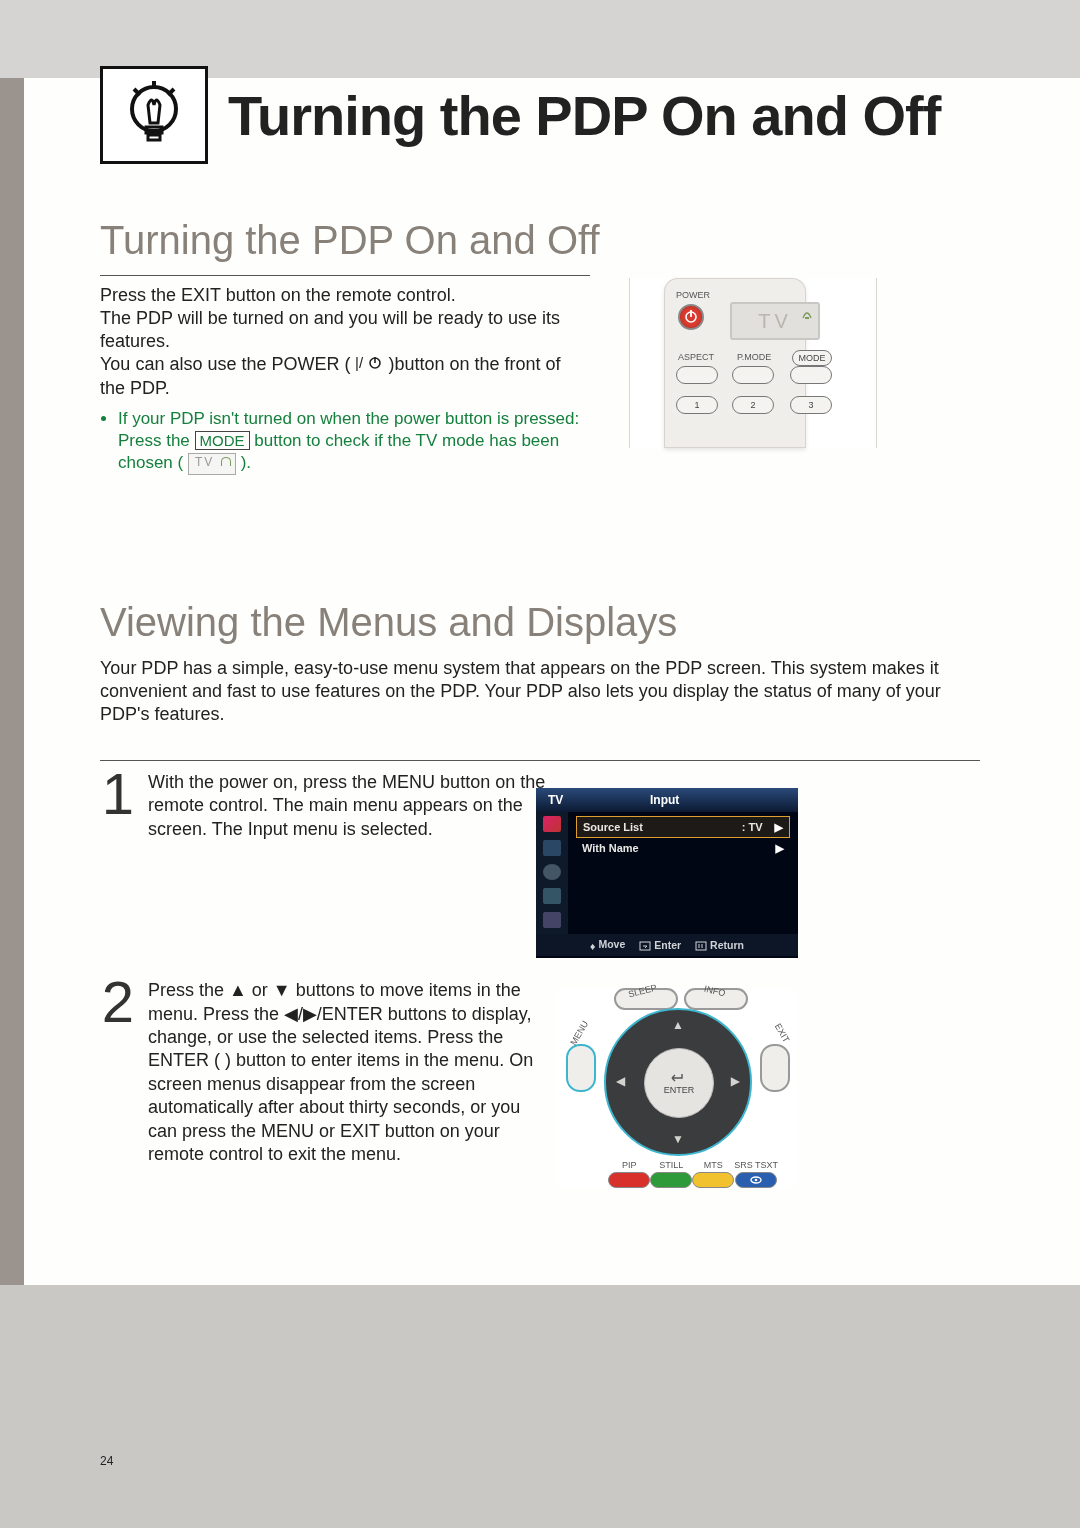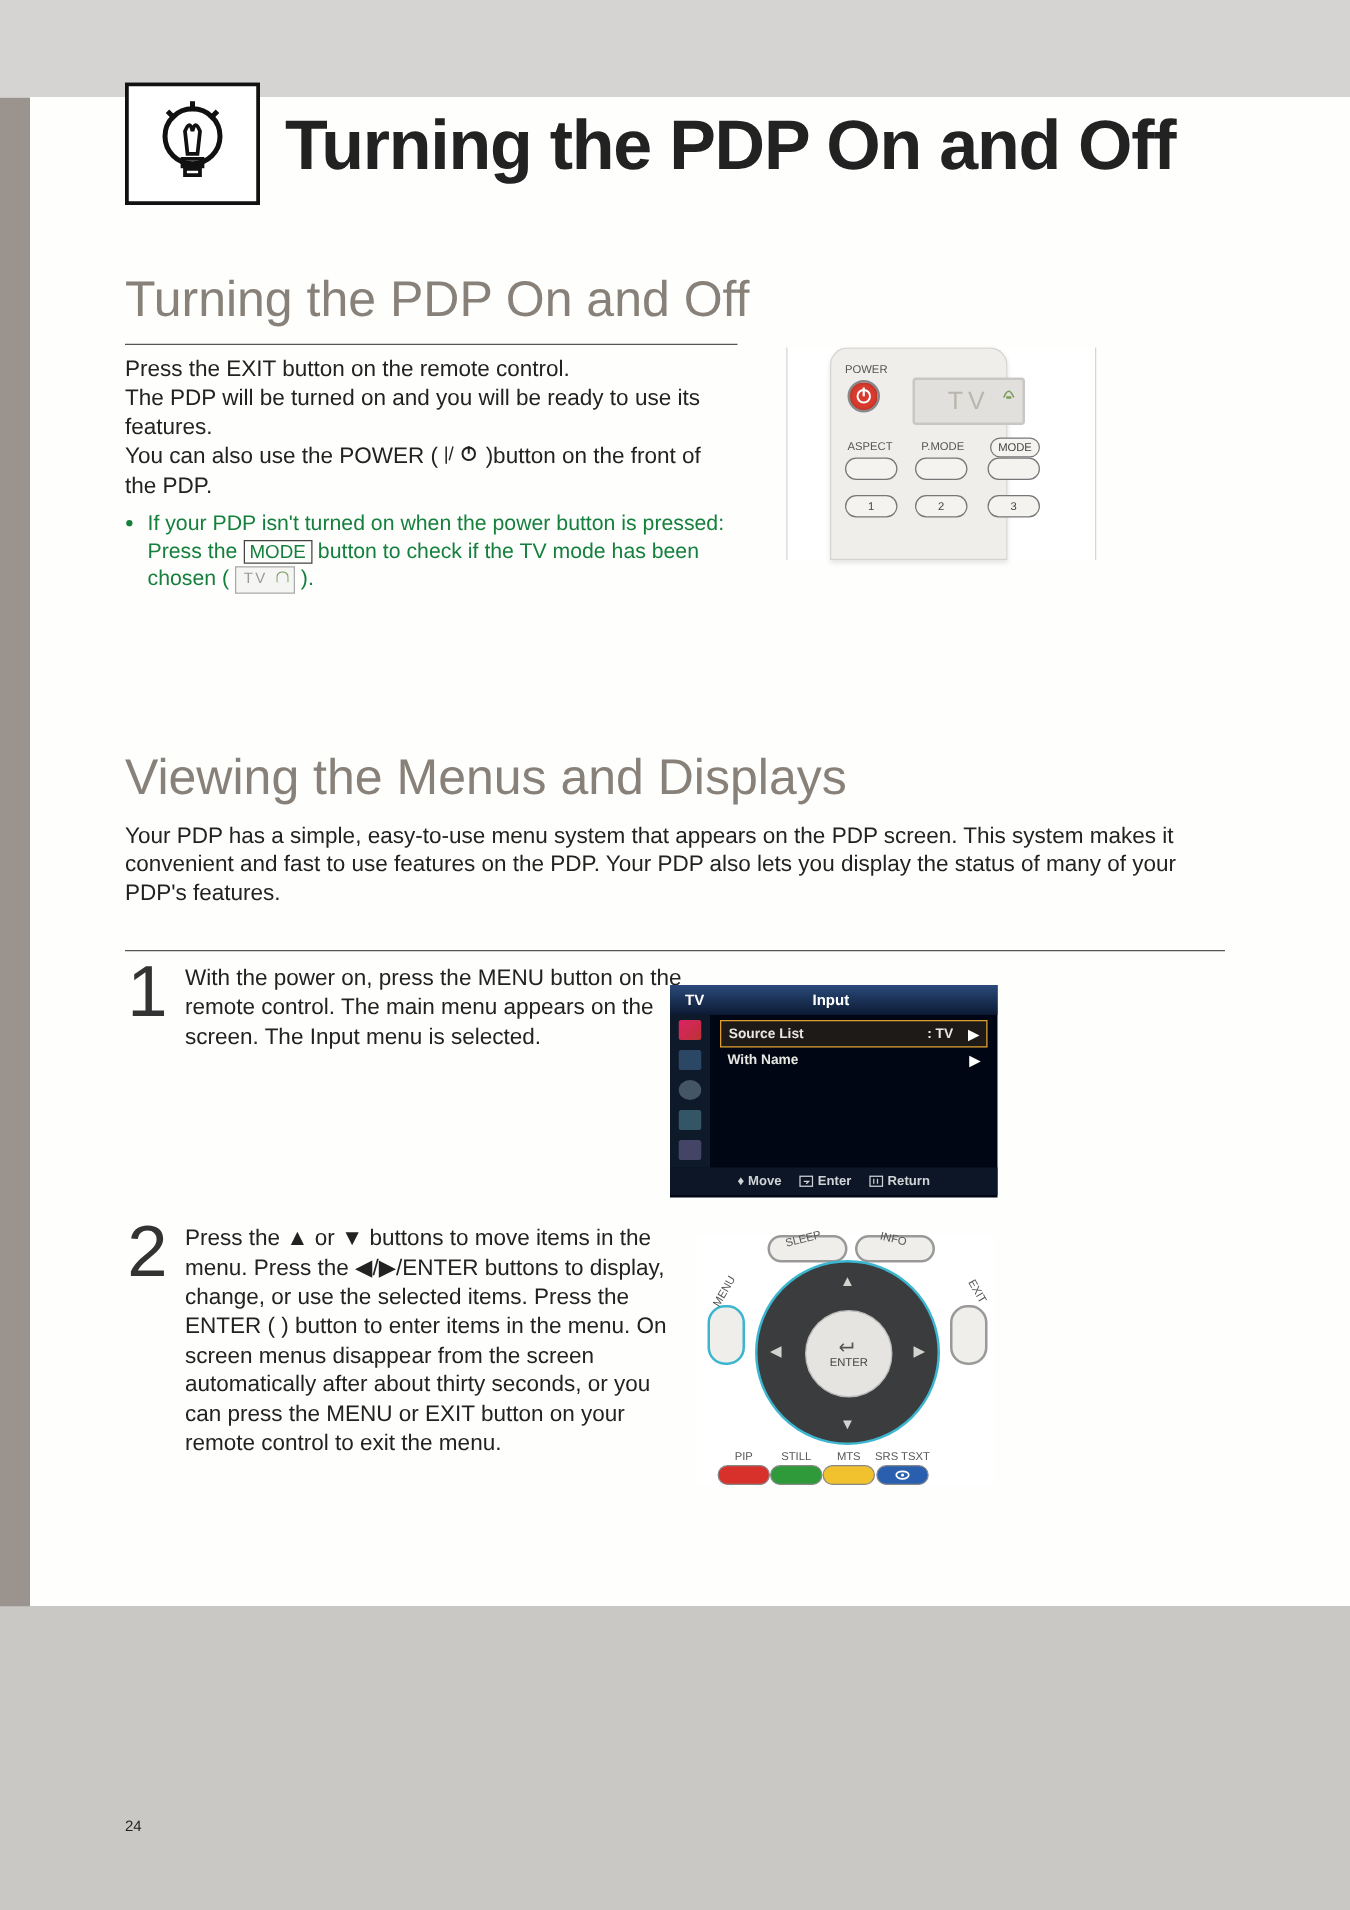--- a/index.html
+++ b/index.html
@@ -96,21 +96,21 @@
   .dpad-inner{position:absolute;left:38px;top:38px;width:68px;height:68px;border-radius:50%;
     background:#e6e4e0;display:flex;align-items:center;justify-content:center;flex-direction:column;
     border:1px solid #bbb;font-size:9px;color:#444}
   .dpad .tri{position:absolute;color:#d5d3cf;font-size:12px}
   .top-pill{position:absolute;height:18px;width:60px;border:2px solid #999;border-radius:12px;
     background:#efeeeb;top:0}
   .diag-lbl{position:absolute;font-size:9px;color:#555}
   .side-btn{position:absolute;width:26px;height:44px;border:2px solid #999;border-radius:14px;background:#efeeeb}
   .menu-btn{left:10px;top:56px;border-color:#3cb6cf}
   .exit-btn{right:6px;top:56px}
-  .color-row{position:absolute;bottom:0;left:18px;width:204px;display:flex;justify-content:flex-start}
+  .color-row{position:absolute;bottom:0;left:18px;width:204px;display:flex;justify-content:flex-end}
   .color-row div{display:flex;flex-direction:column;align-items:center;font-size:9px;color:#555;gap:2px}
   .cpill{width:40px;height:14px;border-radius:8px;border:1px solid #888}
 
   .pgnum{position:absolute;left:100px;bottom:60px;font-size:12px;color:#222}
 
   .pwr-sym{display:inline-block;vertical-align:middle}
 </style>
 </head>
 <body>
 

